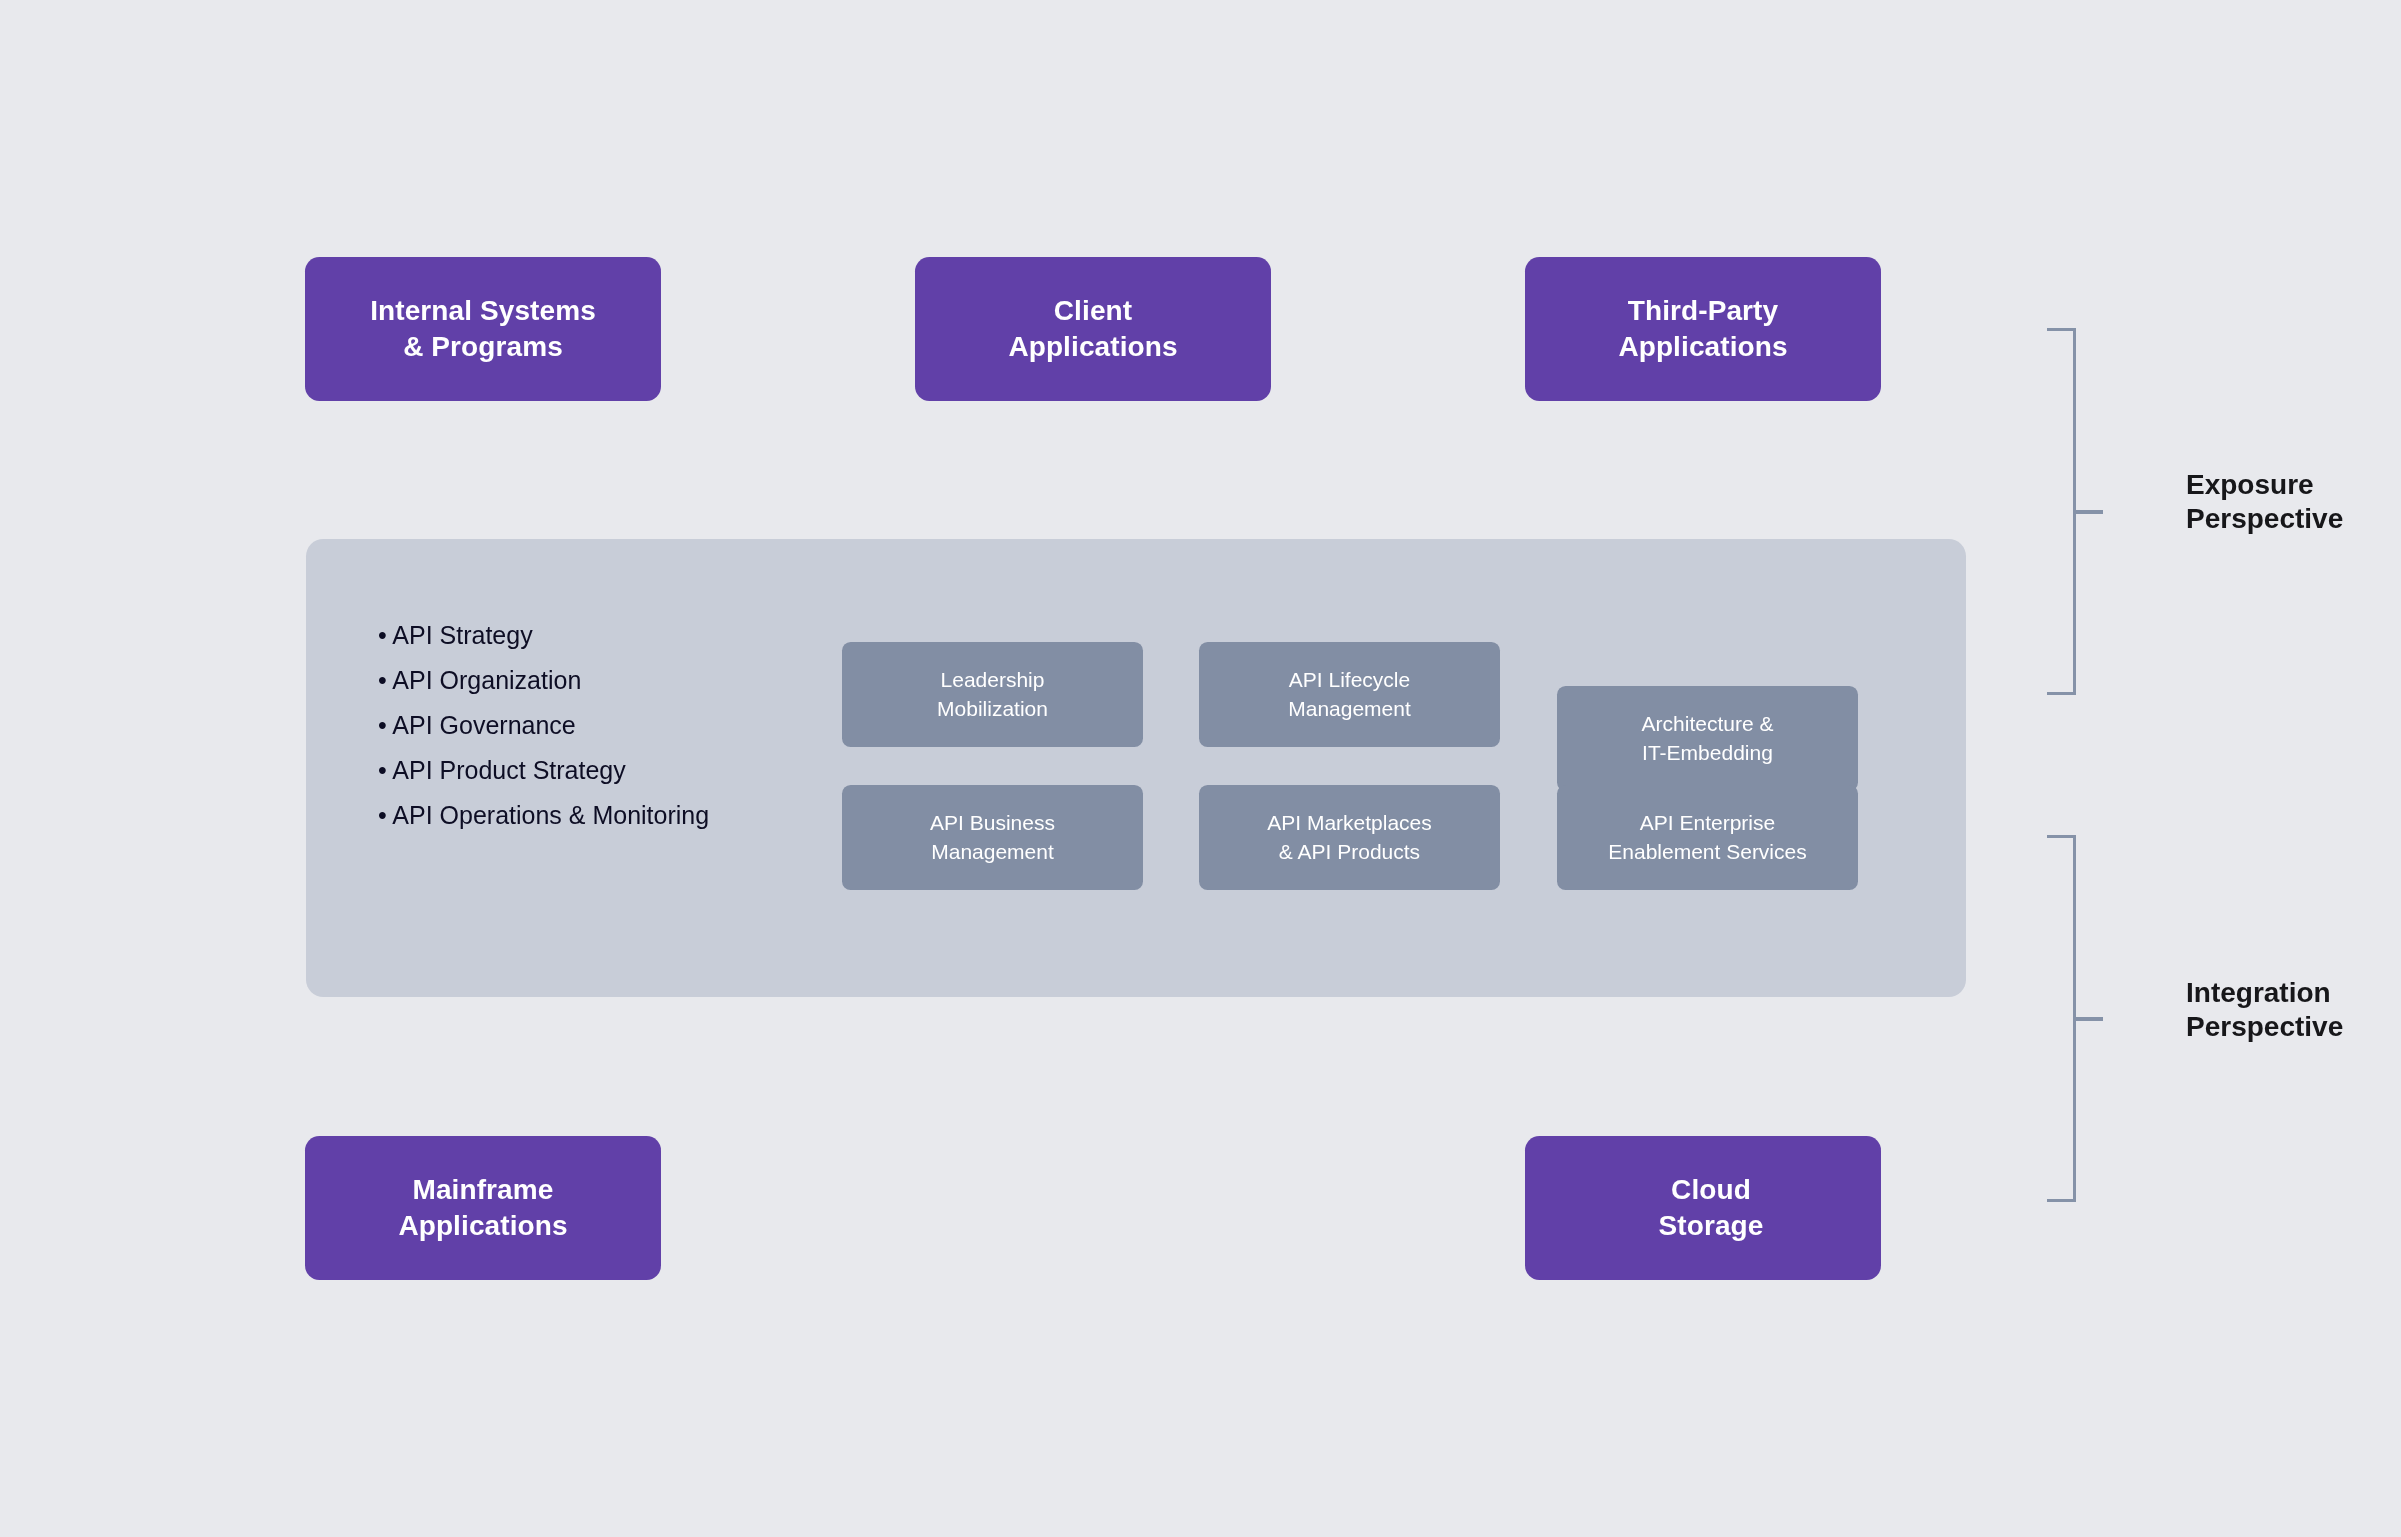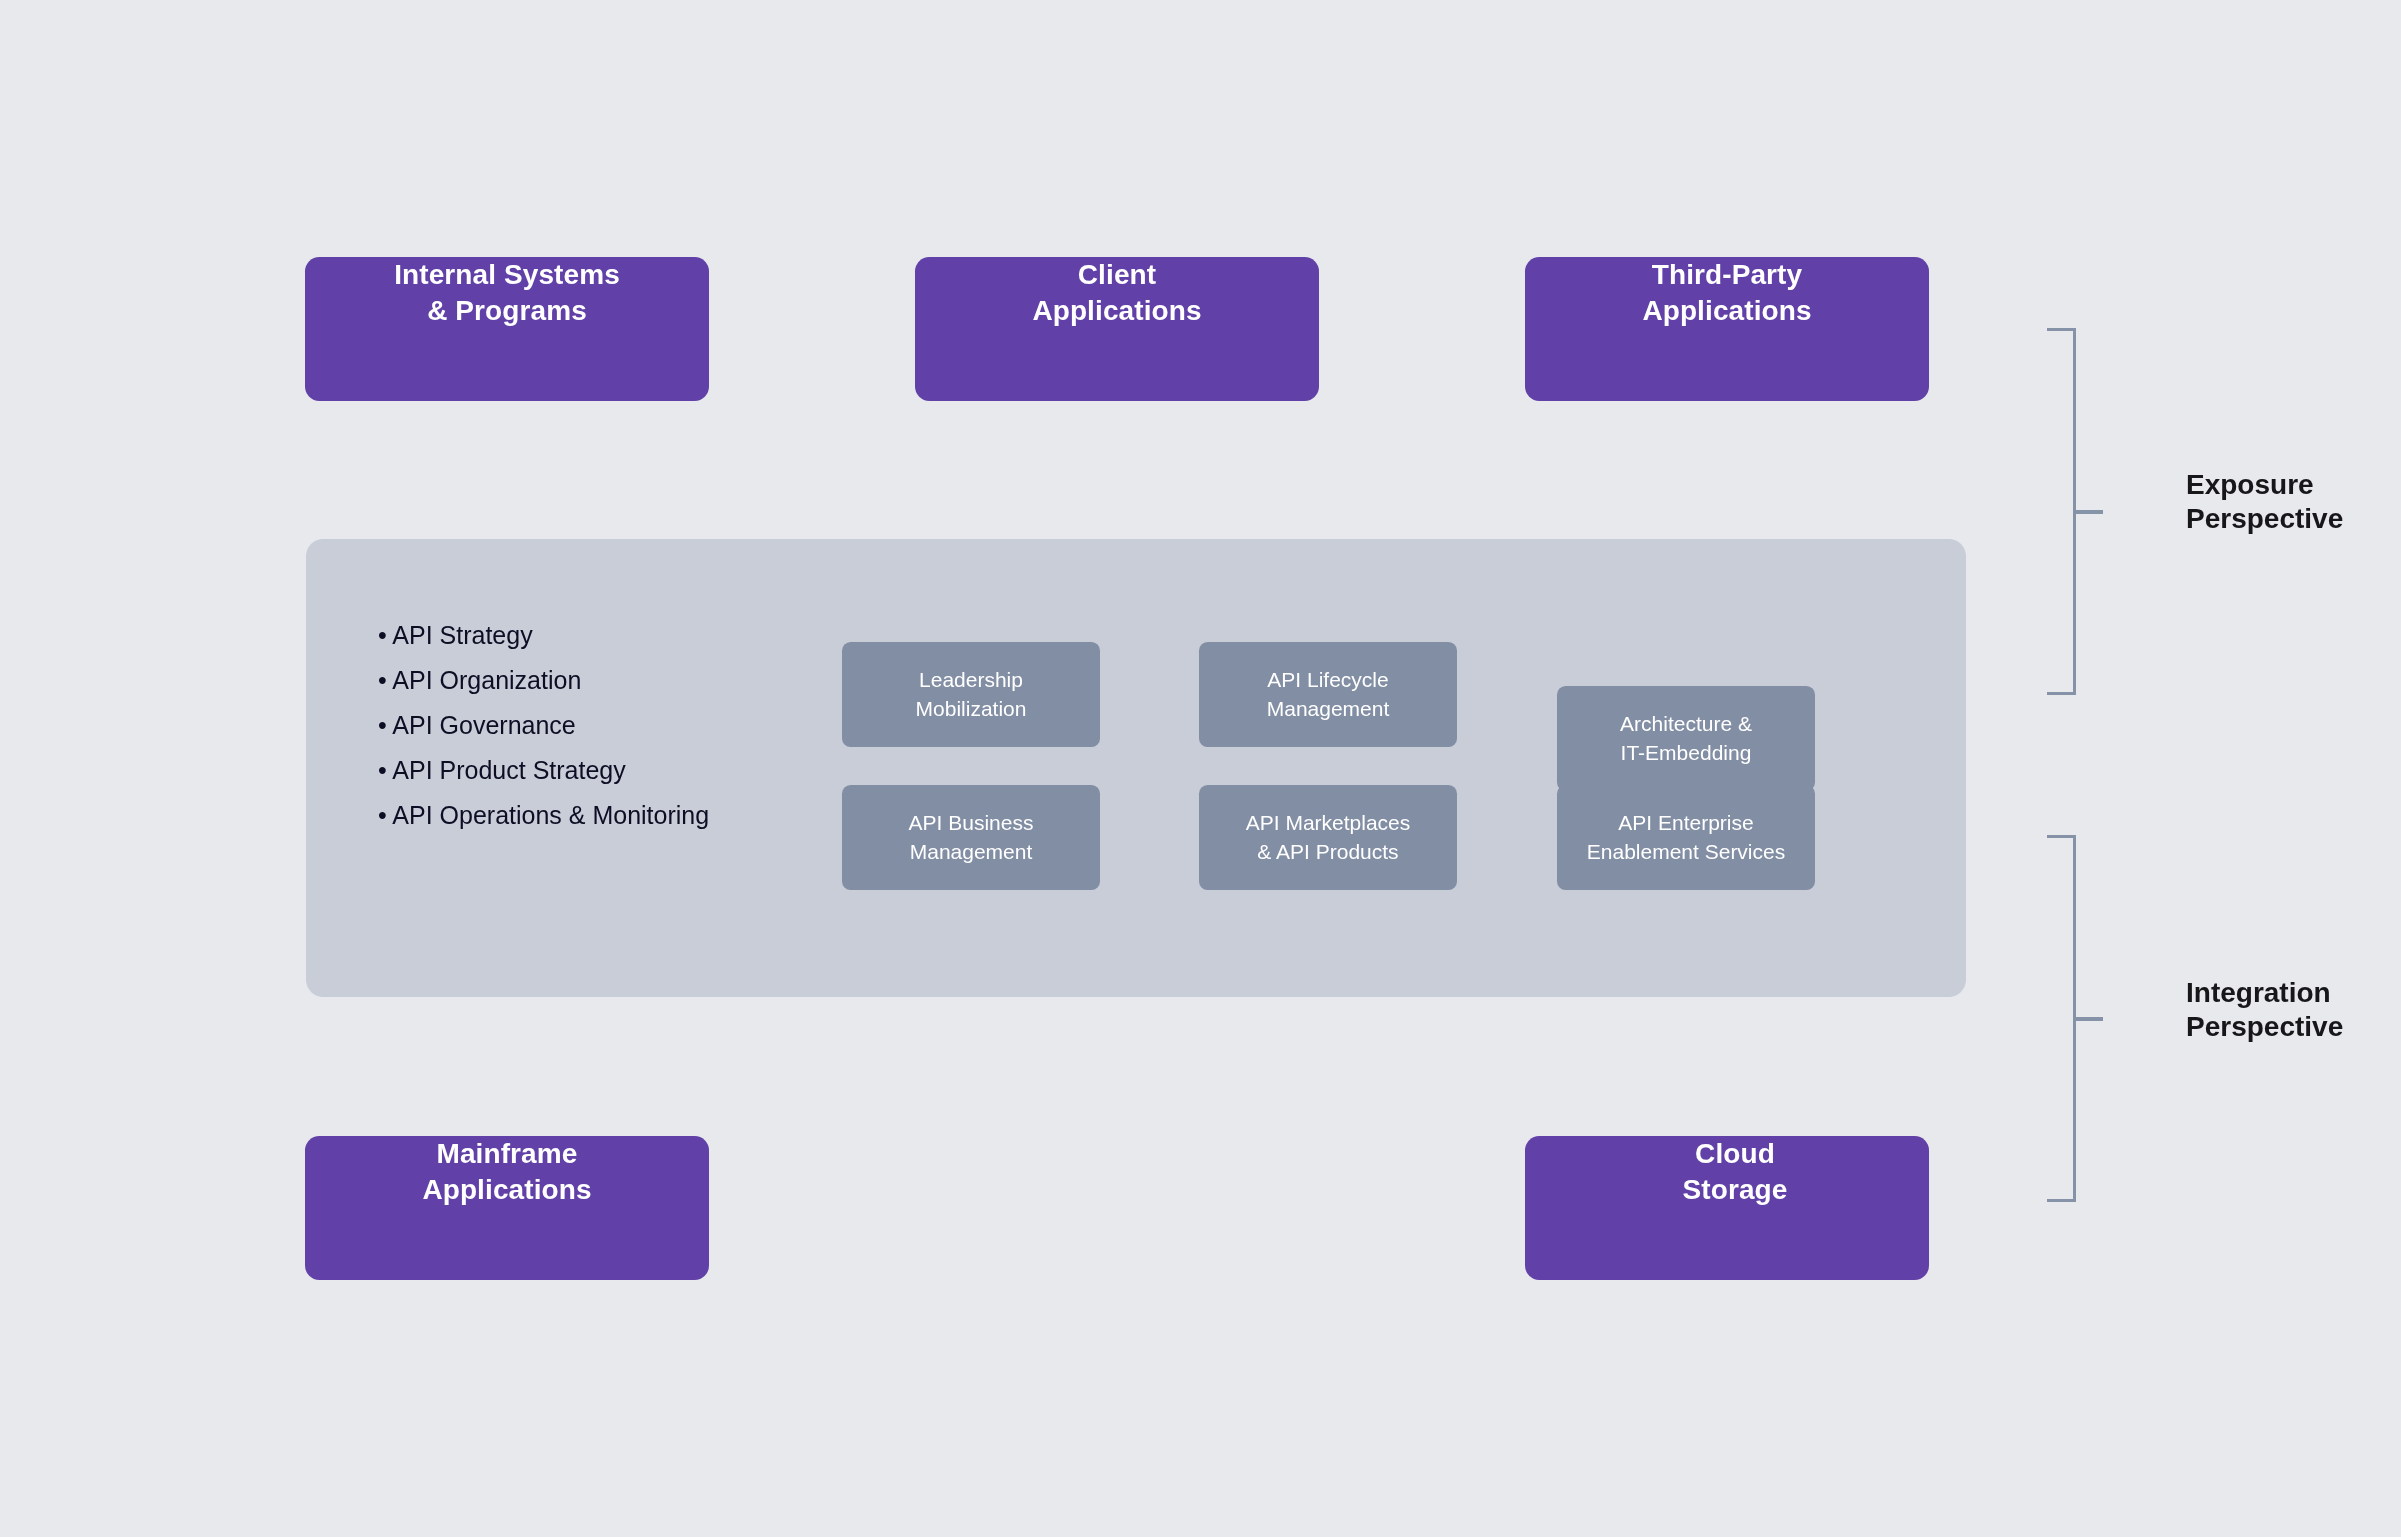--- a/index.html
+++ b/index.html
@@ -15,26 +15,26 @@
     position: relative;
     width: 2734px;
     height: 1537px;
     background: #e8e9ed;
     overflow: hidden;
   }
 
   
   .pbox {
     position: absolute;
-    width: 404px;
+    width: 356px;
     height: 144px;
     background: #6140a8;
     border-radius: 14.4px;
     display: flex;
-    align-items: flex-start;
+    align-items: center;
     justify-content: center;
     box-sizing: border-box;
   }
   .pbox-label {
     color: #ffffff;
     font-size: 28px;
     font-weight: 700;
     line-height: 1.28;
     text-align: center;
     white-space: pre-line;
@@ -72,21 +72,21 @@
     font-weight: 400;
     line-height: 1.0;
     margin-bottom: 20px;
     white-space: nowrap;
   }
   .coe-bullet:last-child { margin-bottom: 0; }
 
   
   .gbox {
     position: absolute;
-    width: 258px;
+    width: 301px;
     height: 105px;
     background: #828ea4;
     border-radius: 8.6px;
     display: flex;
     align-items: center;
     justify-content: center;
     box-sizing: border-box;
   }
   .gbox-label {
     color: #ffffff;

